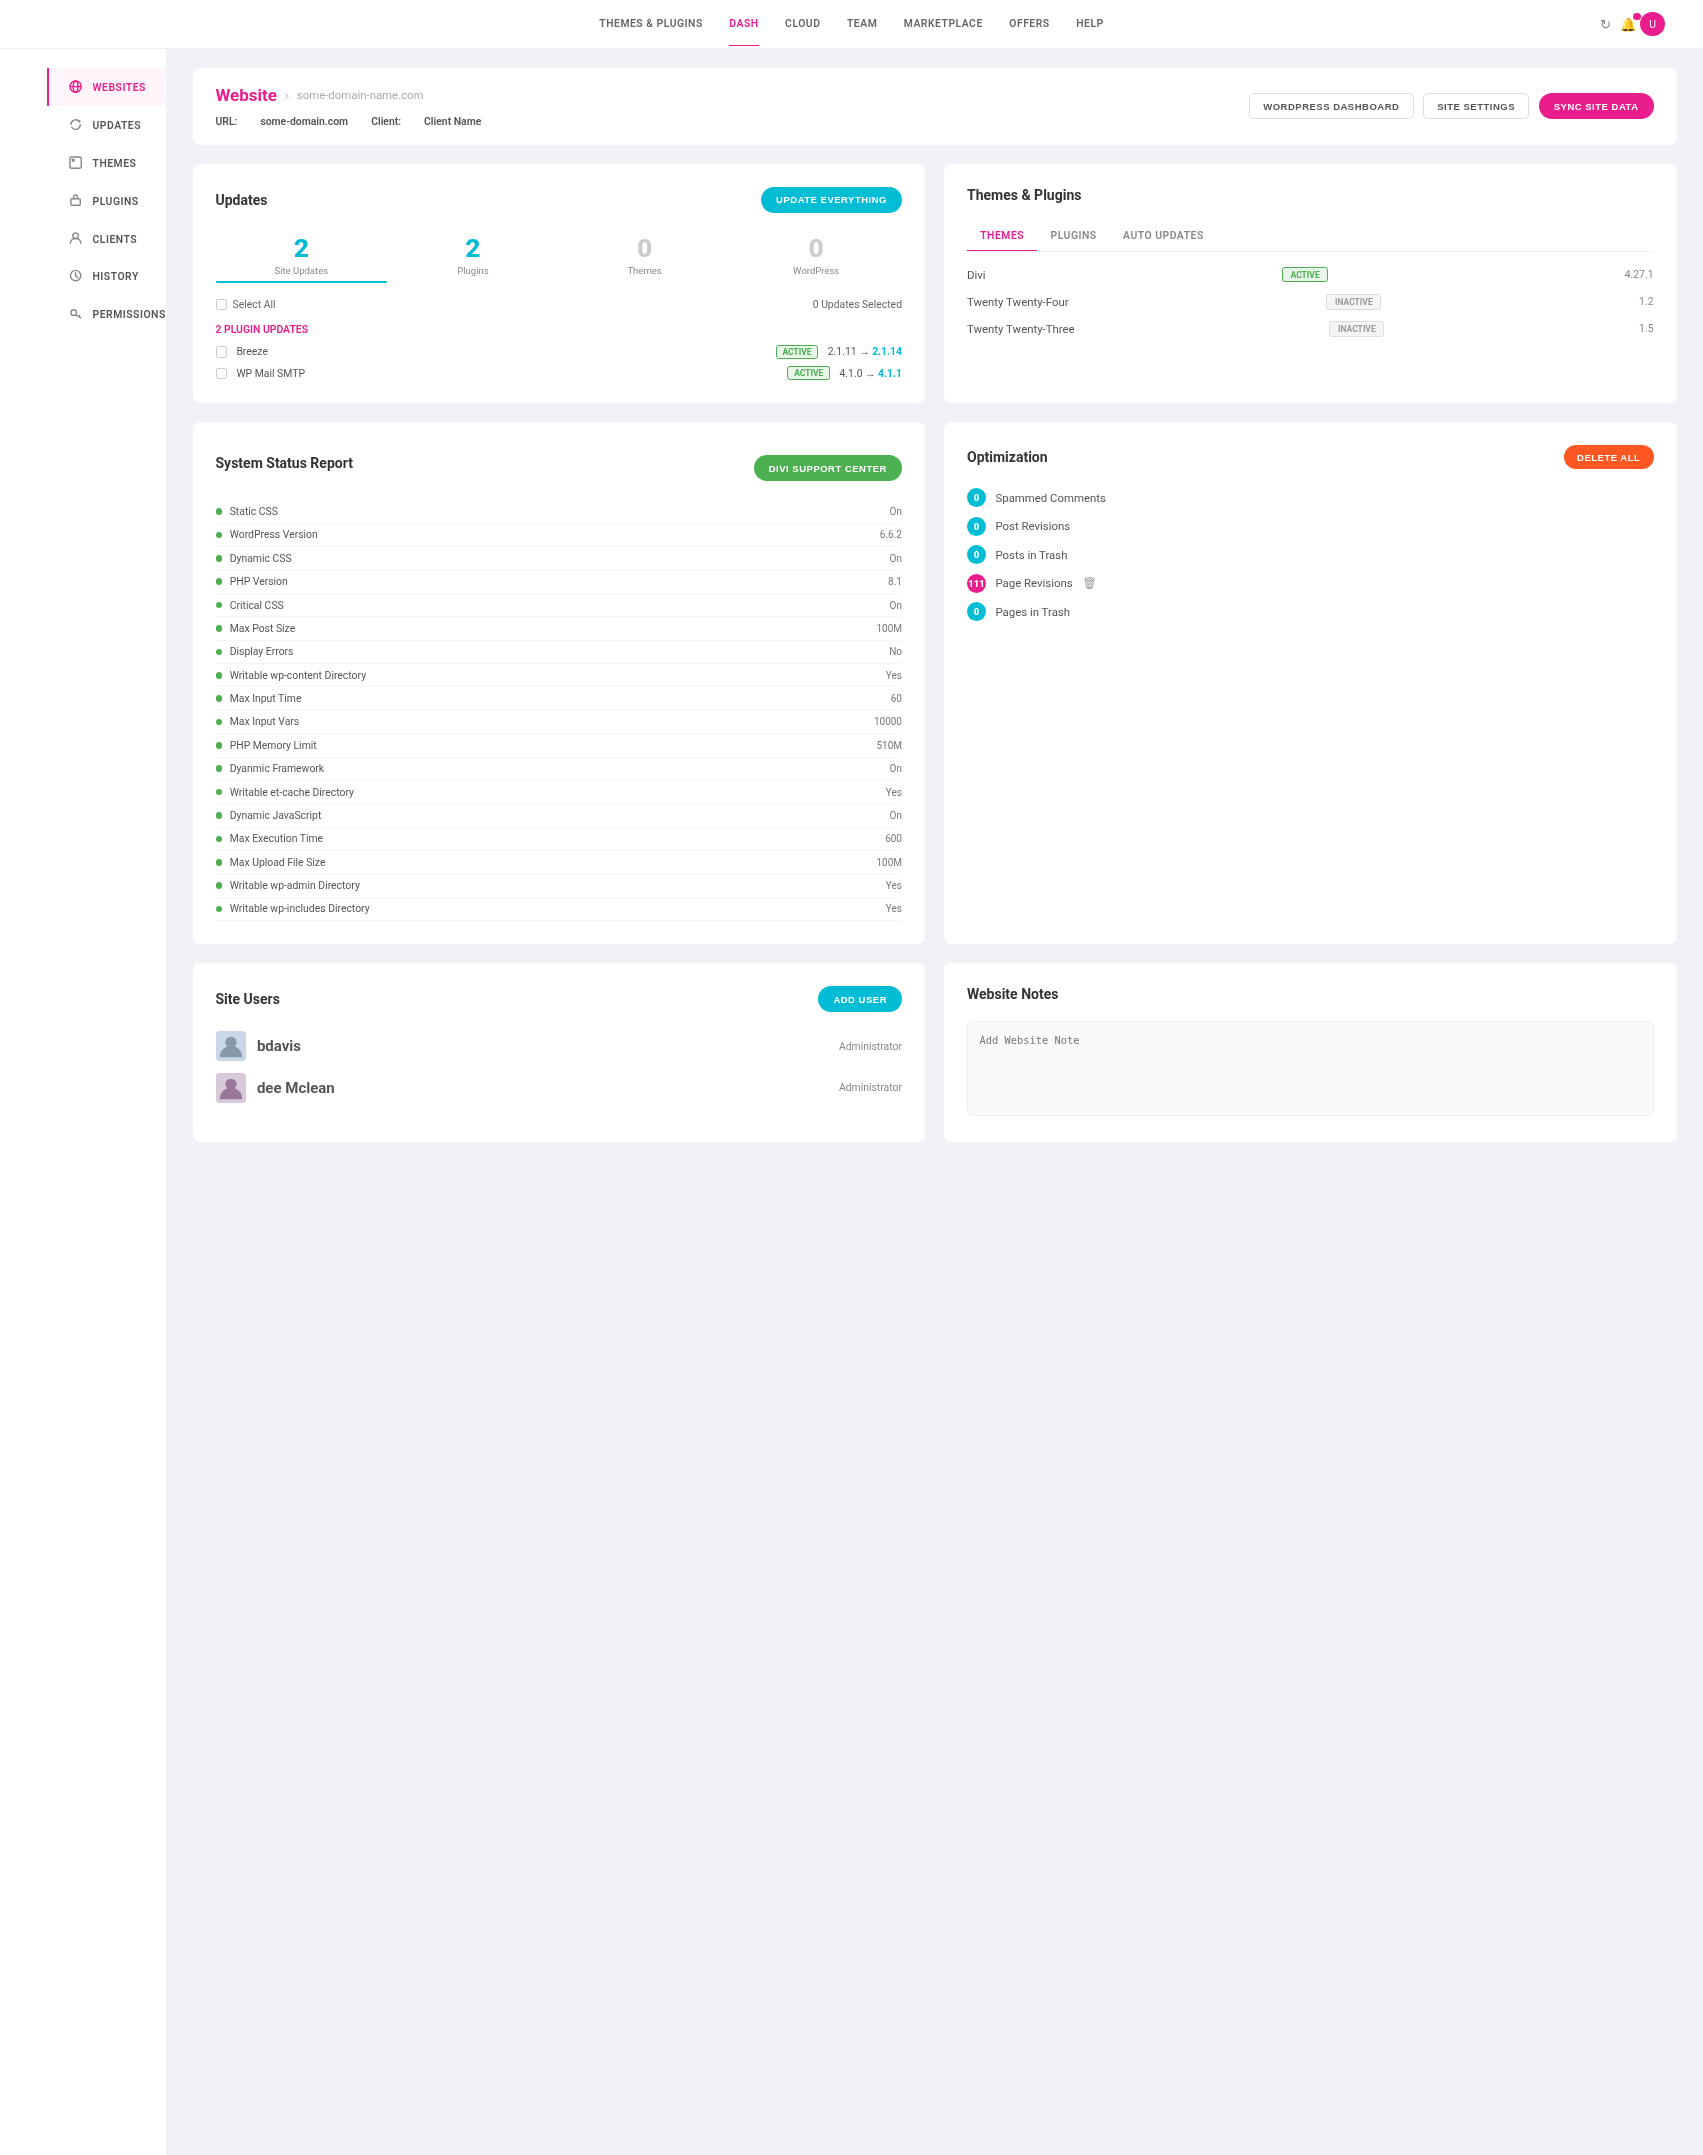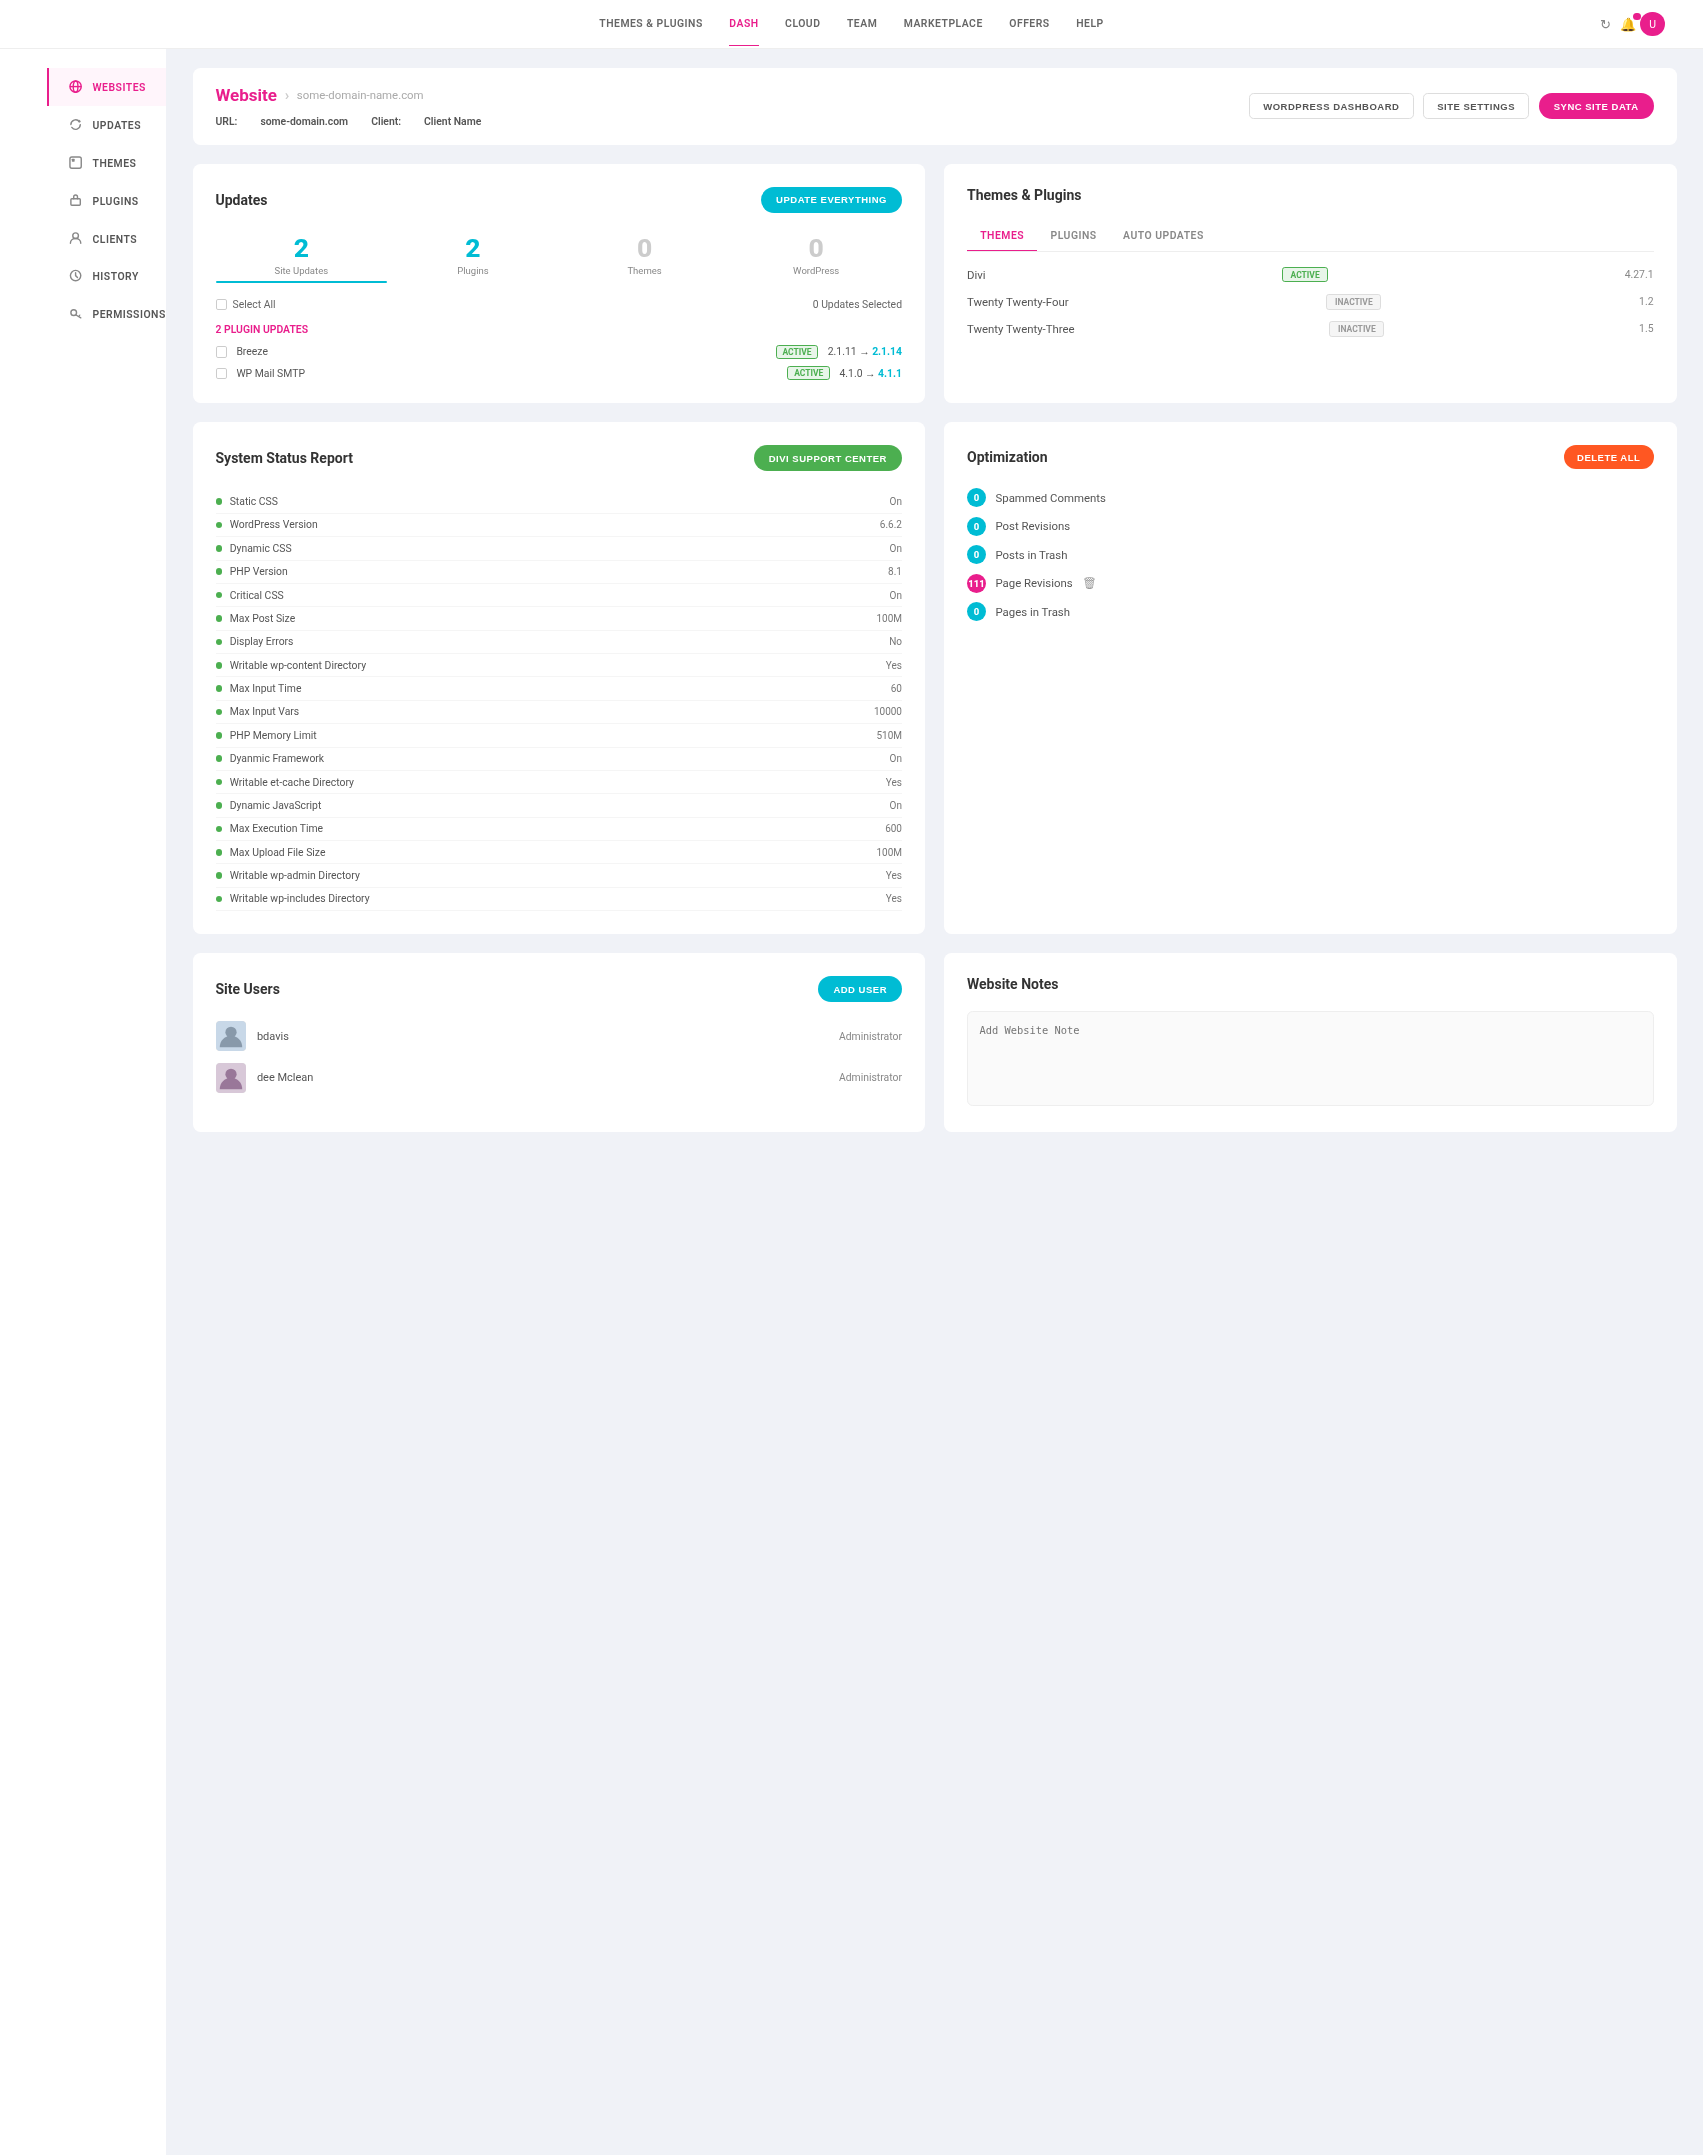--- a/index.html
+++ b/index.html
@@ -29,21 +29,21 @@
 
     
     .page-header { background: #fff; border-radius: 7.6px; padding: 17px 23px; margin-bottom: 19px; display: flex; align-items: center; justify-content: space-between; }
     .breadcrumb { display: flex; align-items: center; gap: 7.6px; font-size: 17px; font-weight: 700; color: #e91e8c; }
     .breadcrumb-sep { color: #ccc; font-size: 15px; }
     .breadcrumb-sub { font-size: 11.4px; color: #aaa; font-weight: 400; }
     .page-header-actions { display: flex; gap: 9.5px; align-items: center; }
     .btn-outline { border: 0.9px solid #ddd; background: #fff; color: #555; padding: 6.6px 13.2px; border-radius: 4.7px; font-size: 9.5px; font-weight: 700; letter-spacing: 0.5px; cursor: pointer; text-transform: uppercase; }
     .btn-pink { background: #e91e8c; color: #fff; border: none; padding: 7.6px 15px; border-radius: 19px; font-size: 9.5px; font-weight: 700; letter-spacing: 0.5px; cursor: pointer; text-transform: uppercase; }
     .btn-blue { background: #00bcd4; color: #fff; border: none; padding: 7.6px 15px; border-radius: 19px; font-size: 9.5px; font-weight: 700; letter-spacing: 0.5px; cursor: pointer; text-transform: uppercase; }
-    .btn-green { background: #4caf50; color: #fff; border: none; padding: 7.6px 15px; border-radius: 19px; font-size: 9.5px; font-weight: 700; letter-spacing: 0.5px; cursor: pointer; text-transform: uppercase; }
+    .btn-green { background: #4caf50; color: #fff; border: none; padding: 7.6px 15px; border-radius: 19px; font-size: 9.5px; font-weight: 700; letter-spacing: 0.5px; cursor: pointer; text-transform: uppercase; margin-top: 10px; }
     .btn-orange { background: #ff5722; color: #fff; border: none; padding: 6.6px 13.2px; border-radius: 19px; font-size: 9.5px; font-weight: 700; letter-spacing: 0.5px; cursor: pointer; text-transform: uppercase; }
 
     .page-meta { margin-top: 9.5px; display: flex; gap: 23px; font-size: 10.4px; color: #888; }
     .page-meta span { font-weight: 600; color: #555; }
 
     
     .cards-row { display: grid; grid-template-columns: 1fr 1fr; gap: 19px; margin-bottom: 19px; }
     .card { background: #fff; border-radius: 7.6px; padding: 23px; }
 
     
@@ -92,21 +92,21 @@
     .opt-item { display: flex; align-items: center; gap: 9.5px; font-size: 11.4px; color: #555; }
     .opt-badge { min-width: 19px; height: 19px; border-radius: 50%; display: flex; align-items: center; justify-content: center; font-size: 9.5px; font-weight: 800; color: #fff; flex-shrink: 0; }
     .opt-badge.zero { background: #00bcd4; }
     .opt-badge.nonzero { background: #e91e8c; }
     .opt-trash-icon { color: #999; font-size: 11.4px; cursor: pointer; }
 
     
     .user-list { display: flex; flex-direction: column; gap: 11.4px; margin-top: 15px; }
     .user-item { display: flex; align-items: center; gap: 11.4px; }
     .user-avatar { width: 30px; height: 30px; border-radius: 3.8px; background: #ddd; display: flex; align-items: center; justify-content: center; font-size: 10.4px; color: #666; overflow: hidden; flex-shrink: 0; }
-    .user-name { flex: 1; font-size: 11px; color: #555; font-weight: 400; }
+    .user-name { flex: 1; font-size: 15px; color: #555; font-weight: 700; }
     .user-role { font-size: 10.4px; color: #888; }
 
     
     .notes-textarea { width: 100%; height: 95px; border: 0.9px solid #eee; border-radius: 5.7px; padding: 11.4px; font-size: 10.4px; color: #aaa; resize: none; outline: none; background: #fafafa; }
 
     .checkbox { width: 11.4px; height: 11.4px; border: 0.9px solid #ccc; border-radius: 1.9px; flex-shrink: 0; }
   </style>
 </head>
 <body>
 

